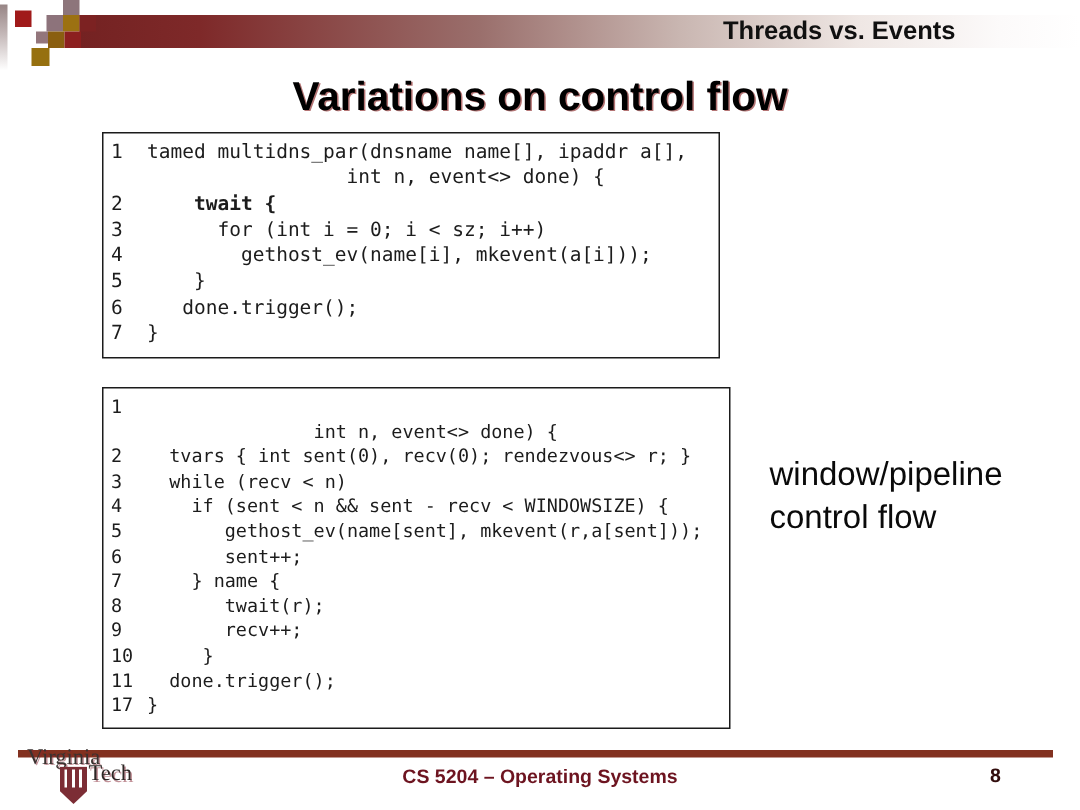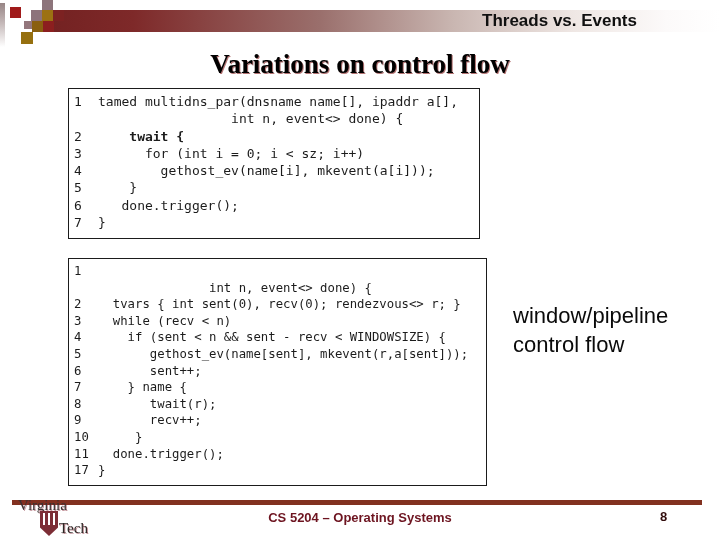--- a/index.html
+++ b/index.html
@@ -26,21 +26,20 @@
   .sq9 { left:21px; top:32px; width:12px; height:12px; background:#96700f; }
 
   .header-label {
     position:absolute; top:10px; right:83px; height:22px; line-height:22px;
     font-size:17px; font-weight:bold; color:#101010;
   }
   .title {
     position:absolute; top:49px; left:0; width:100%; text-align:center;
     font-size:27px; font-weight:bold; color:#000000;
     text-shadow:1px 1px 0 rgba(140,42,42,0.65);
-    font-family:Liberation Serif, serif;
   }
   
   .codebox {
     position:absolute; background:#ffffff; border:1.5px solid #1b1b1b;
     font-family:"DejaVu Sans Mono", monospace; color:#1c1c1c; box-sizing:border-box;
   }
   .codebox.par { left:68px; top:88px;  width:412px; height:151px; padding-top:5px; }
   .codebox.win { left:68px; top:258px; width:419px; height:228px; padding-top:5px; }
   .code-row { display:flex; align-items:baseline; }
   .par .code-row { height:17.3px; font-size:13px; }
@@ -63,21 +62,21 @@
   
   .logo { position:absolute; left:16px; top:497px; width:90px; height:42px;
           font-family:"Liberation Serif", serif;text-align:right; }
   .logo-virginia { position:absolute; left:2px; top:0; font-size:15px; color:#3a3230;
                    text-shadow:1px 1px 0 rgba(134,38,51,0.5); }
   .shield { position:absolute; left:24px; top:14px; width:18px; height:25px;
             background:#7c2d35;
             clip-path:polygon(0 0,100% 0,100% 66%,50% 100%,0 66%); }
   .shield-stripes { position:absolute; left:3px; top:2px; width:12px; height:12px;
             background:repeating-linear-gradient(90deg,#ffffff 0 2px,#7c2d35 2px 5px); }
-  .logo-tech { position:absolute; left:43px; top:23px; font-size:15px; color:#2c2624;
+  .logo-tech { position:absolute; left:43px; top:11px; font-size:15px; color:#2c2624;
                text-shadow:1px 1px 0 rgba(134,38,51,0.5); }
 </style>
 </head>
 <body>
 
 <div class="slide">
 
   <div class="deco strip"></div>
   <div class="deco bar"></div>
   <div class="deco sq1"></div>

